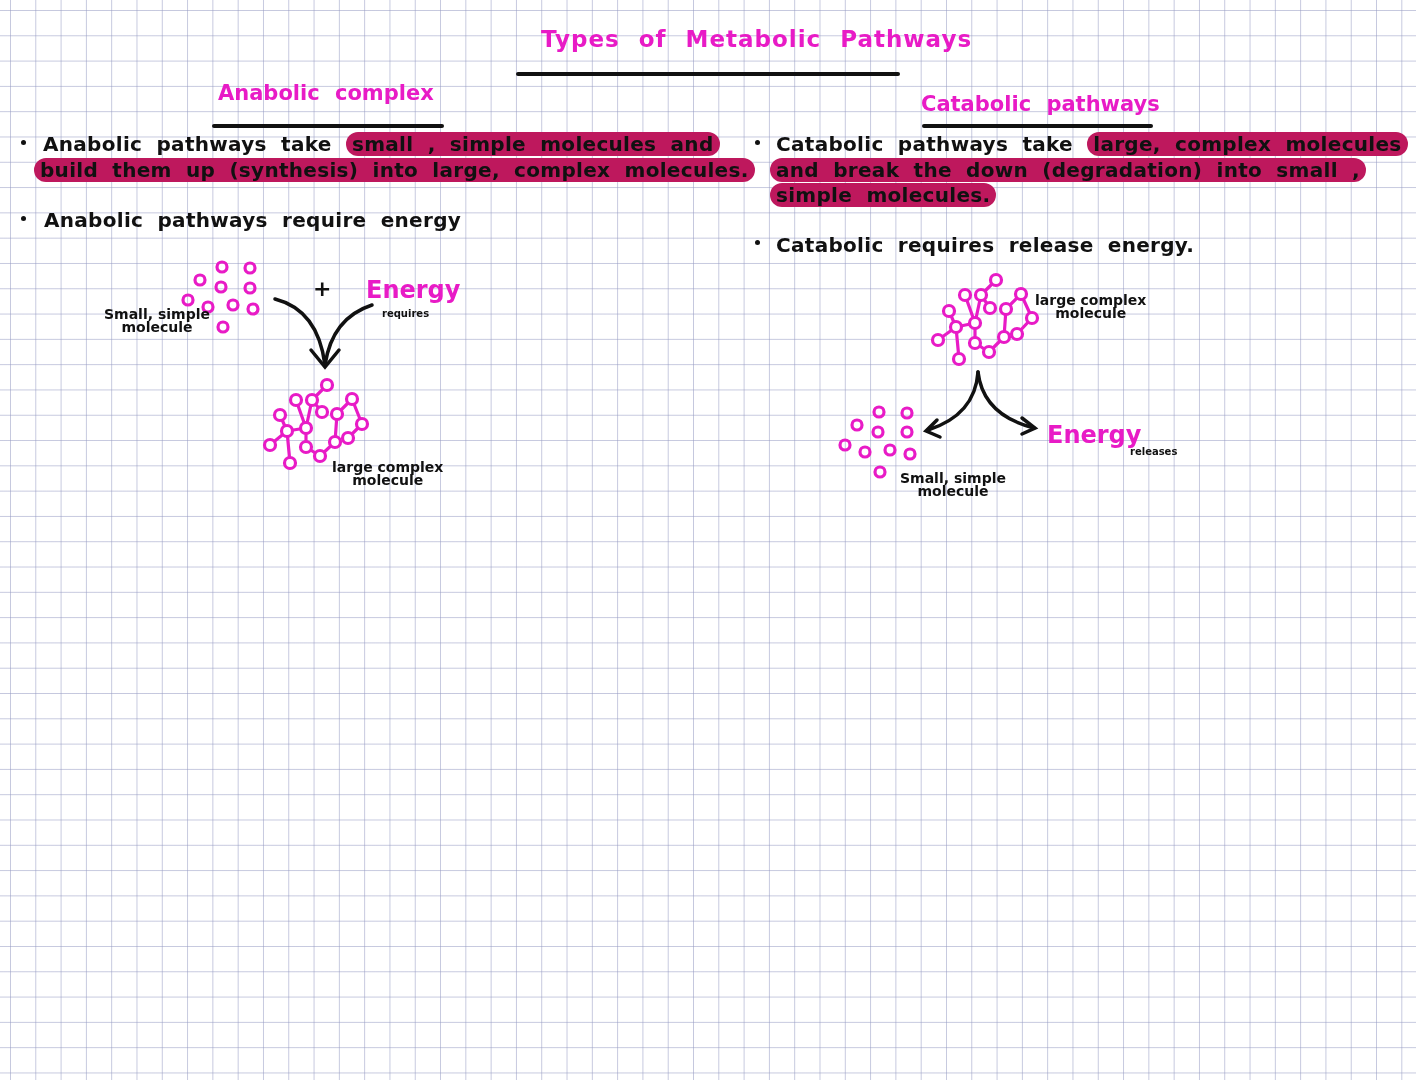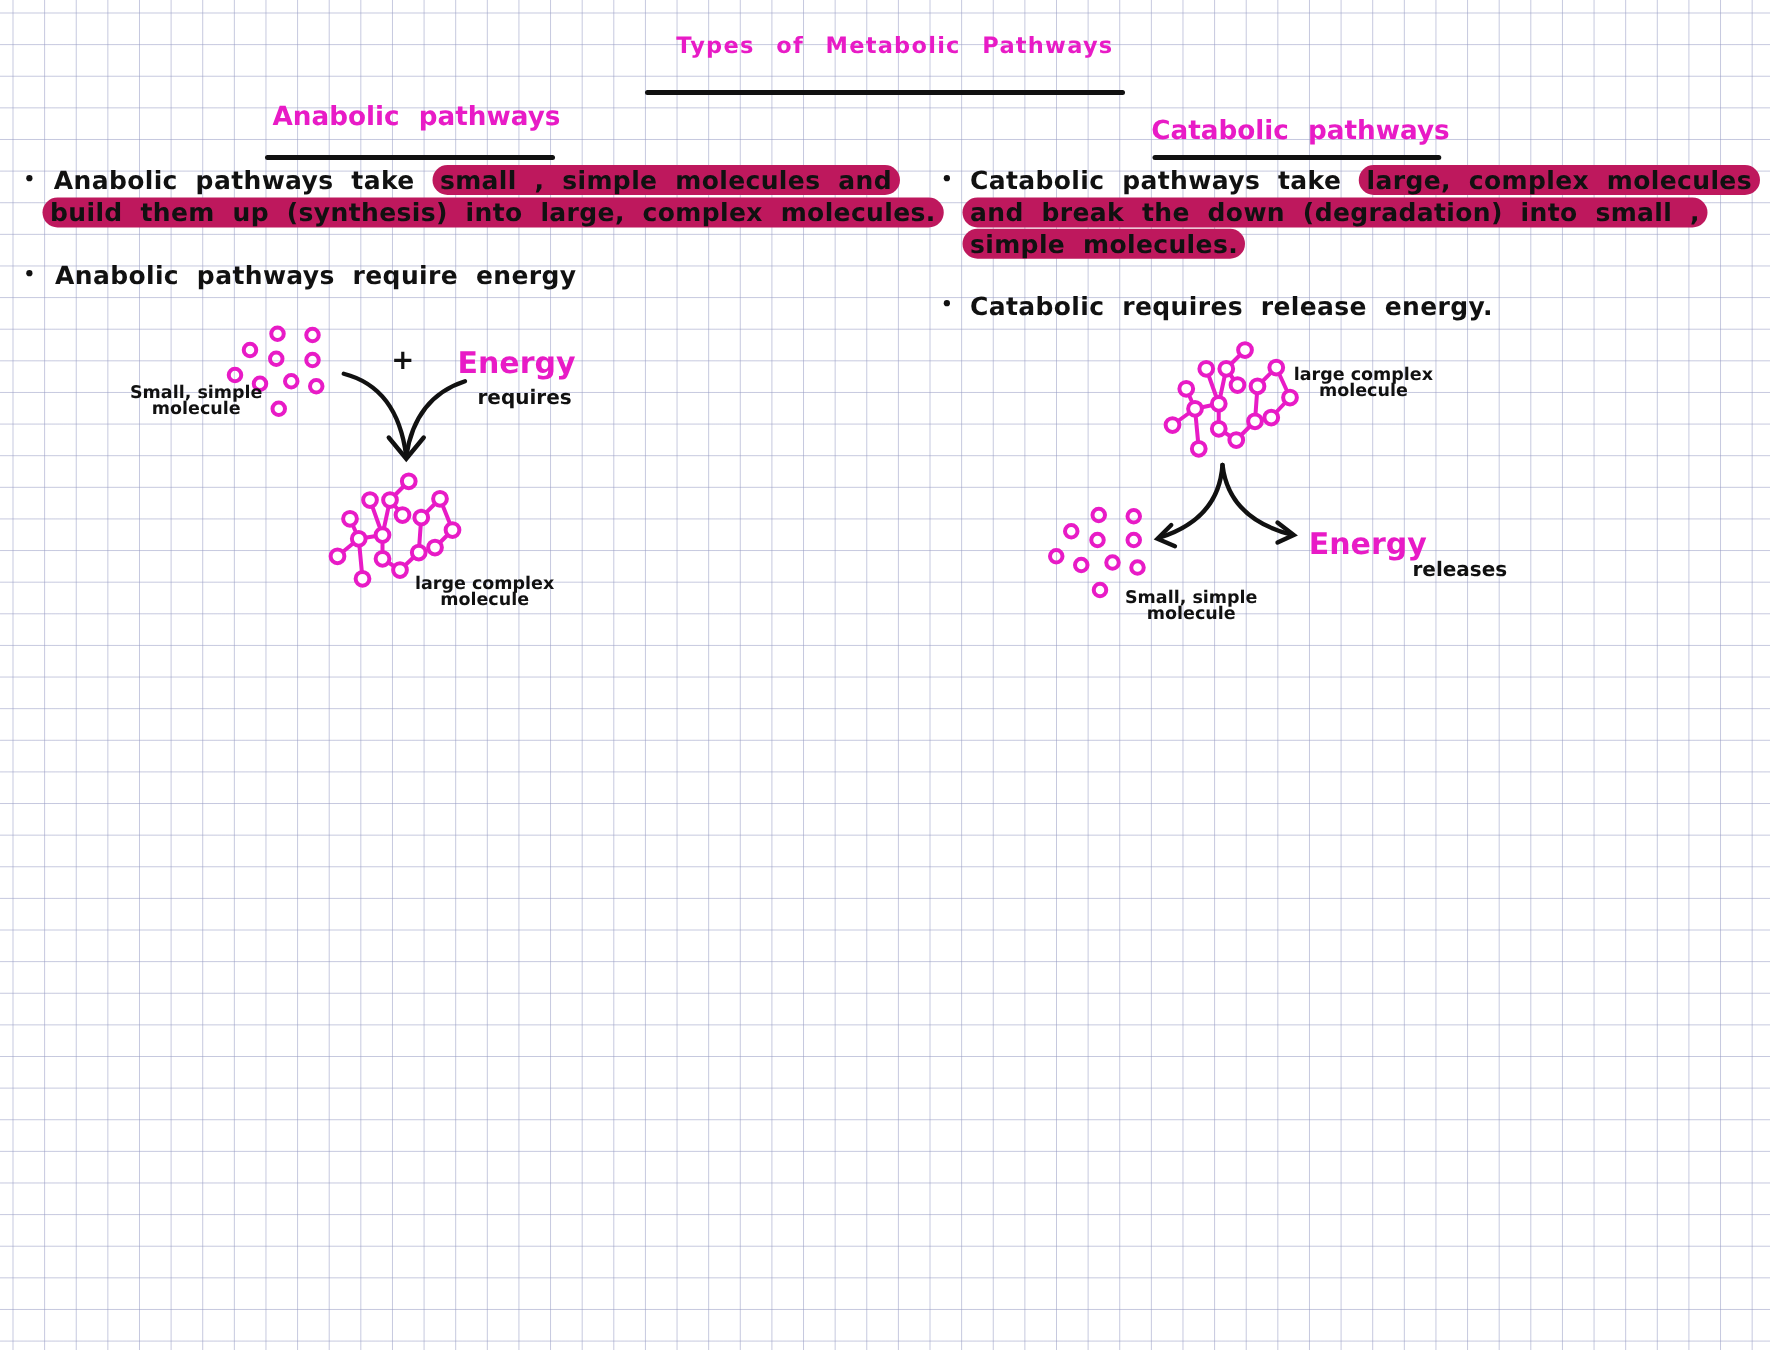--- a/index.html
+++ b/index.html
@@ -9,40 +9,40 @@
     background-image:
       linear-gradient(to right, rgba(150,155,195,0.55) 1px, transparent 1px),
       linear-gradient(to bottom, rgba(150,155,195,0.55) 1px, transparent 1px);
     background-size: 25.3px 25.3px;
     background-position: 10px 10px;
     font-family: "DejaVu Sans", sans-serif;
     color: #111;
   }
   .abs { position: absolute; }
   .title {
-    color: #e81bc6; font-size: 18px; font-weight: bold; letter-spacing: 1px;
+    color: #e81bc6; font-size: 23px; font-weight: bold; letter-spacing: 1px;
     word-spacing: 10px; white-space: nowrap;
   }
   .rule { position: absolute; height: 4px; background: #111; border-radius: 2px; }
   .heading { color: #e81bc6; font-size: 21px; font-weight: bold; word-spacing: 8px; white-space: nowrap; }
   .line { font-size: 20px; font-weight: bold; white-space: nowrap; word-spacing: 7px; letter-spacing: 0.3px; }
   .hl { background: #be185d; border-radius: 12px; padding: 0 6px; }
   .bullet { position: absolute; width: 5px; height: 5px; background: #111; border-radius: 50%; }
   .caption { font-size: 14px; font-weight: bold; white-space: nowrap; text-align: center; line-height: 13px; }
   .energy { color: #e81bc6; font-size: 24px; font-weight: bold; white-space: nowrap; text-align: right; }
-  .small { font-size: 16px; font-weight: bold; white-space: nowrap; }
+  .small { font-size: 10px; font-weight: bold; white-space: nowrap; }
   svg { position: absolute; overflow: visible; }
 </style>
 </head>
 <body>
 
 <div class="abs title" style="left:541px; top:26px;">Types of Metabolic Pathways</div>
 <div class="rule" style="left:516px; top:72px; width:384px;"></div>
 
-<div class="abs heading" style="left:218px; top:81px;">Anabolic pathways</div>
+<div class="abs heading" style="left:218px; top:81px;">Anabolic complex</div>
 <div class="rule" style="left:212px; top:124px; width:232px;"></div>
 
 <div class="bullet" style="left:21px; top:140px;"></div>
 <div class="abs line" style="left:43px; top:132px;">
   <span>Anabolic pathways take </span><span class="hl">small , simple molecules and</span>
 </div>
 <div class="abs line" style="left:34px; top:158px;">
   <span class="hl">build them up (synthesis) into large, complex molecules.</span>
 </div>
 

